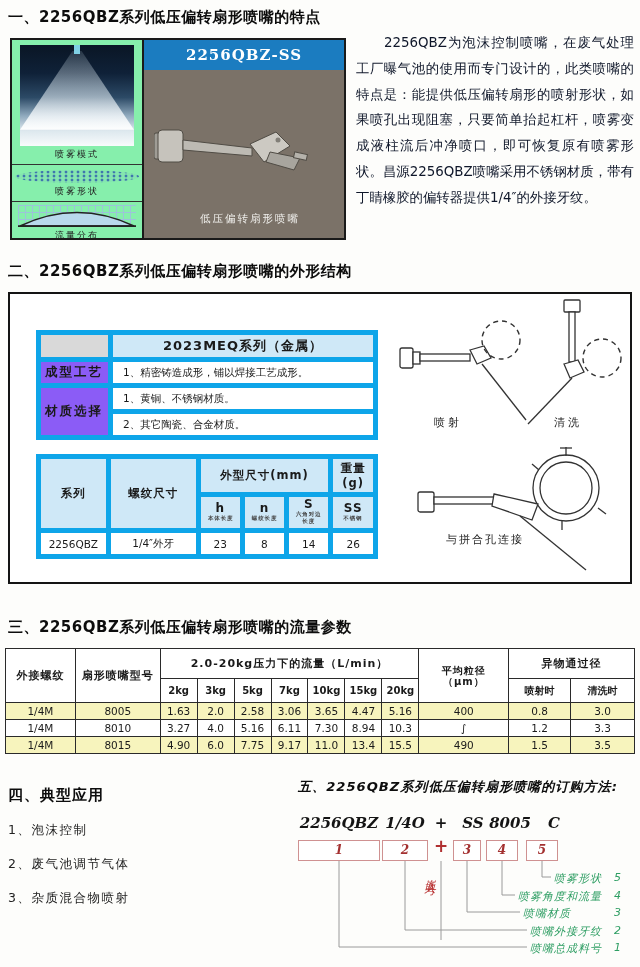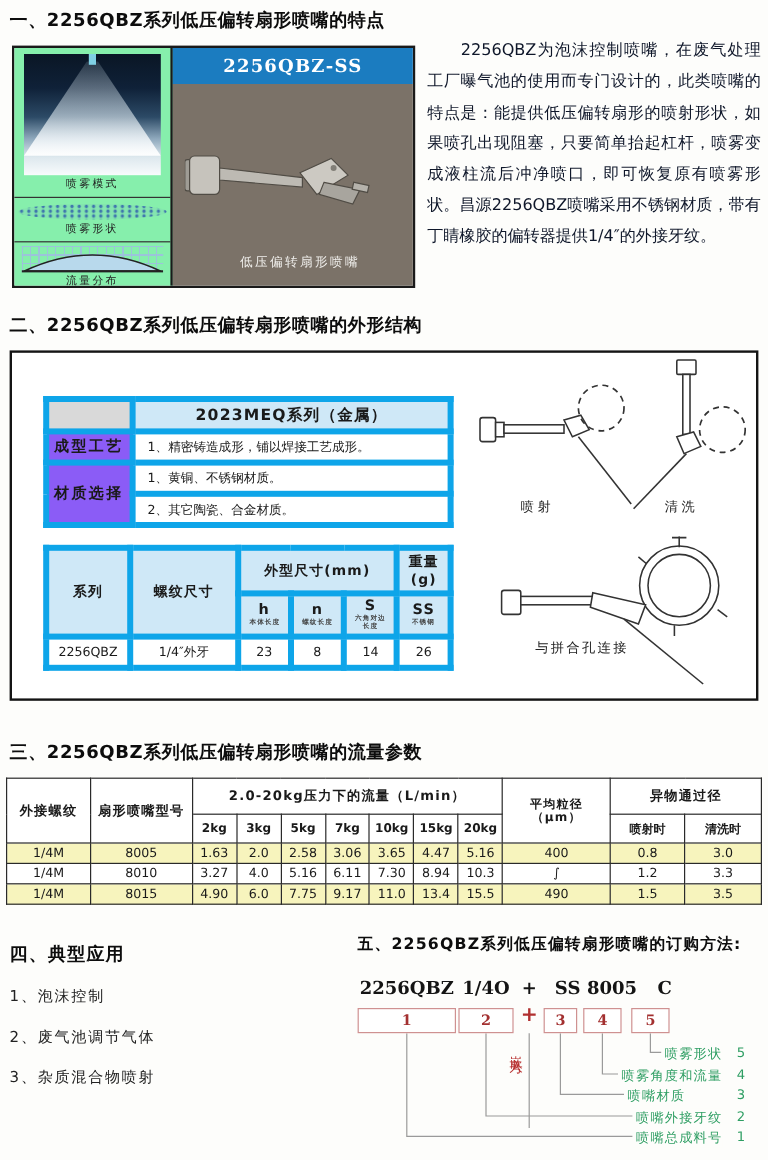--- a/index.html
+++ b/index.html
@@ -74,21 +74,21 @@
   .yellow { background:#f7f4bd; }
   .pt2 { font-weight:bold; font-size:10px; display:block; line-height:11px; }
 
   
   #s4 { position:absolute; left:8px; top:786px; width:280px; }
   .sec-title-s { font-size:15px; font-weight:bold; letter-spacing:1px; color:#0d0d0d; }
   .app-item { font-size:12.5px; margin-top:17px; letter-spacing:1.5px; color:#222; }
   .app-item:first-of-type { margin-top:21px; }
 
   
-  #s5 { position:absolute; left:298px; top:778px; width:342px; height:188px; }
+  #s5 { position:absolute; left:298px; top:778px; width:342px; height:188px;font-style:italic; }
   #s5-title { font-size:13.1px; }
   .code-part { position:absolute; top:36px; font-family:"DejaVu Serif",serif; font-weight:bold; font-size:15px; text-align:center; color:#141414; }
   #cp1 { left:0; width:82px; } #cp2 { left:84px; width:46px; } #cpp { left:135px; width:16px; }
   #cp3 { left:163px; width:24px; } #cp4 { left:190px; width:44px; } #cp5 { left:248px; width:16px; }
   .obox { position:absolute; top:62px; height:21px; border:1px solid #cf9191; text-align:center;
     font-family:"DejaVu Serif",serif; font-weight:bold; font-size:12px; line-height:19px; color:#a33030; background:#fff; }
   #ob1 { left:0; width:82px; } #ob2 { left:84px; width:46px; } #ob3 { left:155px; width:28px; }
   #ob4 { left:188px; width:32px; } #ob5 { left:228px; width:32px; }
   .plus-red { position:absolute; left:135px; top:58px; width:16px; text-align:center; color:#b03030; font-size:17px; font-weight:bold; }
   #leader-svg { position:absolute; left:0; top:0; }

